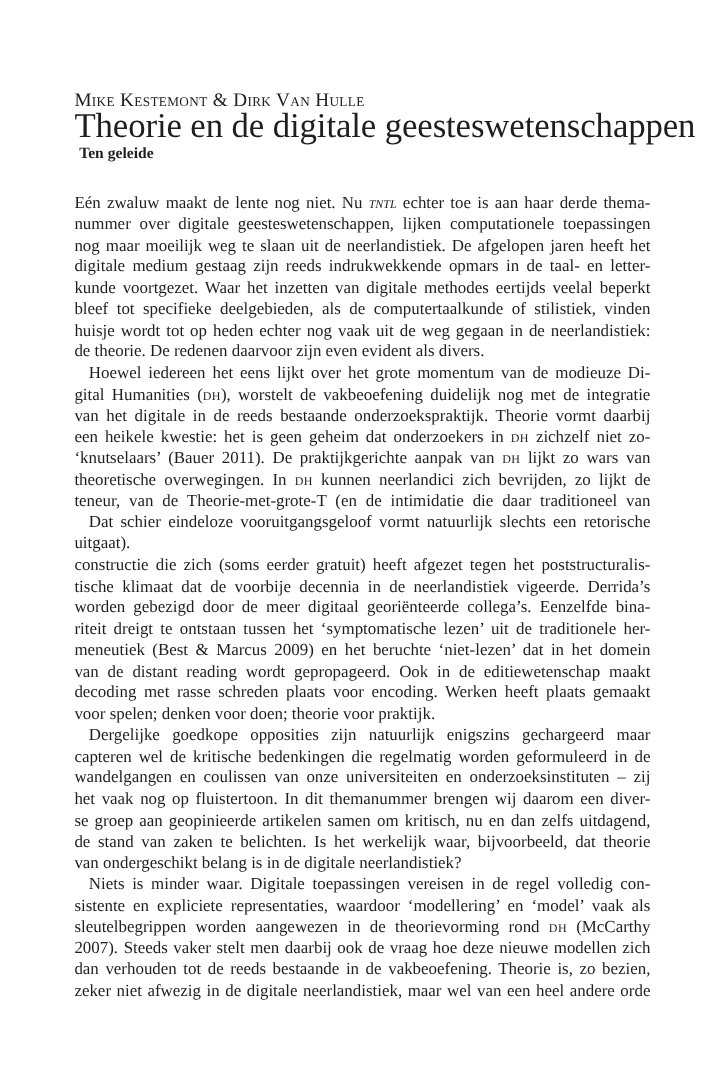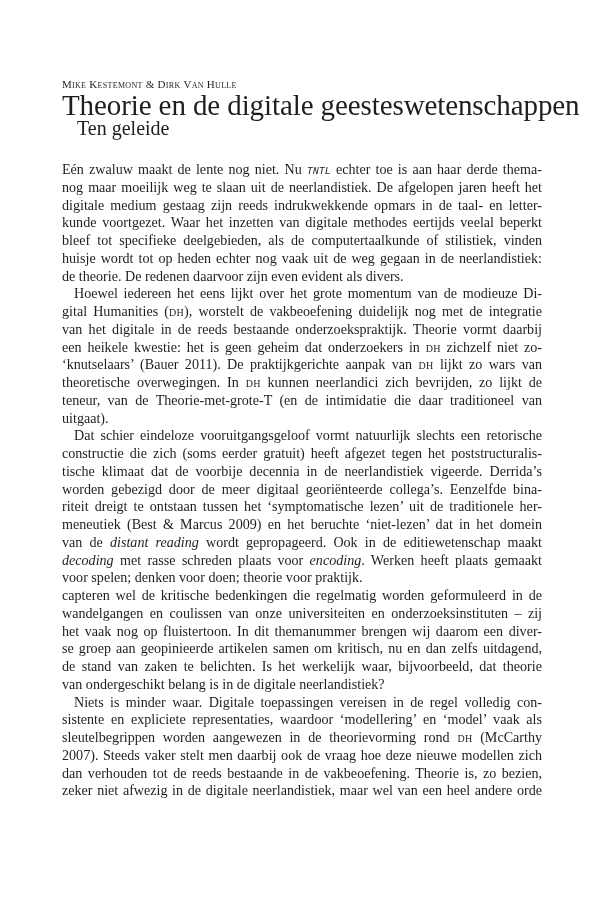--- a/index.html
+++ b/index.html
@@ -18,42 +18,43 @@
     .page {
       position: absolute;
       left: 62px;
       top: 0;
       width: 480px;
     }
     .authors {
       position: absolute;
       top: 75px;
       left: 0;
-      font-size: 11px;
+      font-size: 16px;
       font-variant: small-caps;
       letter-spacing: 0.3px;
       white-space: nowrap;
       line-height: 18px;
     }
     .title {
       position: absolute;
       top: 92px;
       left: 0;
       font-size: 29px;
       white-space: nowrap;
       line-height: 26px;
       letter-spacing: -0.1px;
     }
     .subtitle {
       position: absolute;
       top: 118px;
-      left: 15px;
-      font-size: 20px;
+      left: 4px;
+      font-size: 13px;
       white-space: nowrap;
       line-height: 20px;
+      font-weight: bold;
     }
     .body {
       position: absolute;
       top: 161px;
       left: 0;
       width: 480px;
     }
     .line {
       display: block;
       height: 17.75px;
@@ -70,61 +71,61 @@
     .line.indent {
       padding-left: 12px;
     }
     .sc {
       font-variant: small-caps;
       text-transform: lowercase;
       letter-spacing: 0.3px;
       margin-top: 44px;
     }
     .it {
-      font-style: italic;
     }
     .sc-it {
       font-variant: small-caps;
       font-style: italic;
       text-transform: lowercase;
-      font-family: Liberation Mono, monospace;
     }
   </style>
 </head>
 <body>
 
 <div class="page">
   <div class="authors">Mike Kestemont &amp; Dirk Van Hulle</div>
   <div class="title">Theorie en de digitale geesteswetenschappen</div>
   <div class="subtitle">Ten geleide</div>
   <div class="body" id="body-text">
       <div class="line"><span>Eén zwaluw maakt de lente nog niet. Nu </span><span class="sc-it">tntl</span><span> echter toe is aan haar derde thema-</span></div>
+      <div class="line"><span>nummer over digitale geesteswetenschappen, lijken computationele toepassingen</span></div>
       <div class="line"><span>nog maar moeilijk weg te slaan uit de neerlandistiek. De afgelopen jaren heeft het</span></div>
       <div class="line"><span>digitale medium gestaag zijn reeds indrukwekkende opmars in de taal- en letter-</span></div>
       <div class="line"><span>kunde voortgezet. Waar het inzetten van digitale methodes eertijds veelal beperkt</span></div>
       <div class="line"><span>bleef tot specifieke deelgebieden, als de computertaalkunde of stilistiek, vinden</span></div>
       <div class="line"><span>huisje wordt tot op heden echter nog vaak uit de weg gegaan in de neerlandistiek:</span></div>
       <div class="line last"><span>de theorie. De redenen daarvoor zijn even evident als divers.</span></div>
       <div class="line indent"><span>Hoewel iedereen het eens lijkt over het grote momentum van de modieuze Di-</span></div>
       <div class="line"><span>gital Humanities (</span><span class="sc">dh</span><span>), worstelt de vakbeoefening duidelijk nog met de integratie</span></div>
       <div class="line"><span>van het digitale in de reeds bestaande onderzoekspraktijk. Theorie vormt daarbij</span></div>
       <div class="line"><span>een heikele kwestie: het is geen geheim dat onderzoekers in </span><span class="sc">dh</span><span> zichzelf niet zo-</span></div>
       <div class="line"><span>‘knutselaars’ (Bauer 2011). De praktijkgerichte aanpak van </span><span class="sc">dh</span><span> lijkt zo wars van</span></div>
       <div class="line"><span>theoretische overwegingen. In </span><span class="sc">dh</span><span> kunnen neerlandici zich bevrijden, zo lijkt de</span></div>
       <div class="line"><span>teneur, van de Theorie-met-grote-T (en de intimidatie die daar traditioneel van</span></div>
+      <div class="line indent"><span>Dat schier eindeloze vooruitgangsgeloof vormt natuurlijk slechts een retorische</span></div>
       <div class="line last"><span>uitgaat).</span></div>
-      <div class="line indent"><span>Dat schier eindeloze vooruitgangsgeloof vormt natuurlijk slechts een retorische</span></div>
       <div class="line"><span>constructie die zich (soms eerder gratuit) heeft afgezet tegen het poststructuralis-</span></div>
       <div class="line"><span>tische klimaat dat de voorbije decennia in de neerlandistiek vigeerde. Derrida’s</span></div>
       <div class="line"><span>worden gebezigd door de meer digitaal georiënteerde collega’s. Eenzelfde bina-</span></div>
       <div class="line"><span>riteit dreigt te ontstaan tussen het ‘symptomatische lezen’ uit de traditionele her-</span></div>
       <div class="line"><span>meneutiek (Best &amp; Marcus 2009) en het beruchte ‘niet-lezen’ dat in het domein</span></div>
       <div class="line"><span>van de </span><span class="it">distant reading</span><span> wordt gepropageerd. Ook in de editiewetenschap maakt</span></div>
       <div class="line"><span class="it">decoding</span><span> met rasse schreden plaats voor </span><span class="it">encoding</span><span>. Werken heeft plaats gemaakt</span></div>
       <div class="line last"><span>voor spelen; denken voor doen; theorie voor praktijk.</span></div>
+      <div class="line indent"><span>Dergelijke goedkope opposities zijn natuurlijk enigszins gechargeerd maar</span></div>
       <div class="line"><span>capteren wel de kritische bedenkingen die regelmatig worden geformuleerd in de</span></div>
       <div class="line"><span>wandelgangen en coulissen van onze universiteiten en onderzoeksinstituten – zij</span></div>
       <div class="line"><span>het vaak nog op fluistertoon. In dit themanummer brengen wij daarom een diver-</span></div>
       <div class="line"><span>se groep aan geopinieerde artikelen samen om kritisch, nu en dan zelfs uitdagend,</span></div>
       <div class="line"><span>de stand van zaken te belichten. Is het werkelijk waar, bijvoorbeeld, dat theorie</span></div>
       <div class="line last"><span>van ondergeschikt belang is in de digitale neerlandistiek?</span></div>
       <div class="line indent"><span>Niets is minder waar. Digitale toepassingen vereisen in de regel volledig con-</span></div>
       <div class="line"><span>sistente en expliciete representaties, waardoor ‘modellering’ en ‘model’ vaak als</span></div>
       <div class="line"><span>sleutelbegrippen worden aangewezen in de theorievorming rond </span><span class="sc">dh</span><span> (McCarthy</span></div>
       <div class="line"><span>2007). Steeds vaker stelt men daarbij ook de vraag hoe deze nieuwe modellen zich</span></div>

